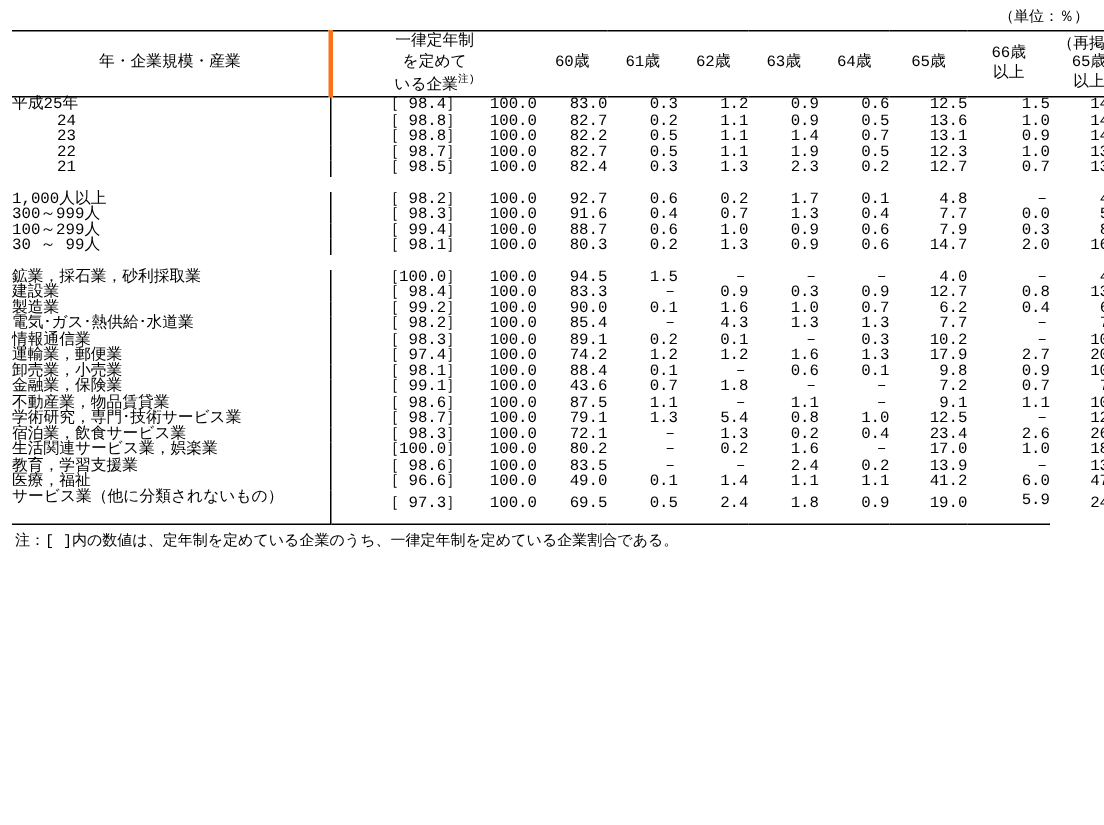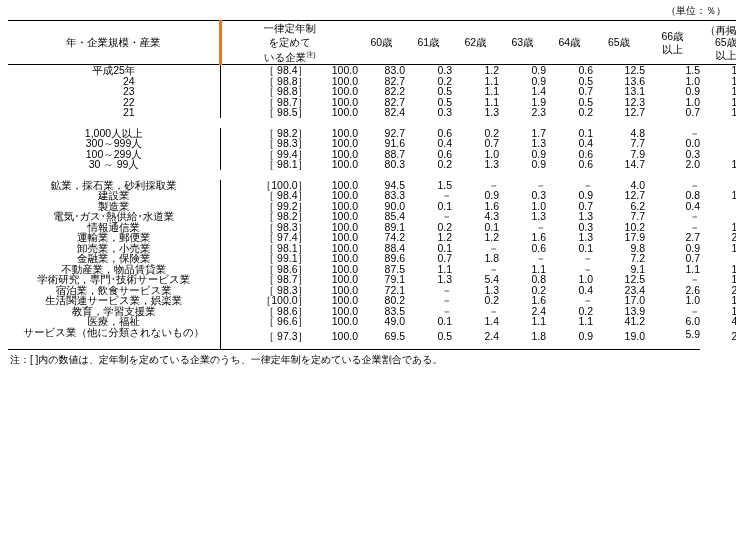--- a/index.html
+++ b/index.html
@@ -13,20 +13,21 @@
     font-family: "Liberation Sans", "DejaVu Sans", sans-serif;
     color: #000000;
     overflow: hidden;
   }
   .page {
     position: relative;
     width: 736px;
     height: 550px;
     box-sizing: border-box;
     padding: 4px 8px 0 8px;
+    font-family: Liberation Mono, monospace;
   }
   .unit-line {
     text-align: right;
     font-size: 10px;
     padding-right: 2px;
     margin-bottom: 2px;
     letter-spacing: 0px;
   }
   table.stat {
     width: 720px;
@@ -62,21 +63,21 @@
   .hdr-66 { width: 52px; line-height: 1.2; }
   .hdr-re { width: 52px; line-height: 1.2; }
 
   tbody td {
     font-size: 10.5px;
     line-height: 1.0;
     padding: 2.7px 1px;
     white-space: nowrap;
   }
   td.rowlab {
-    text-align: center;
+    text-align: left;
     padding-left: 4px;
   }
   td.rowlab.indent1 { padding-left: 30px; }
   td.num {
     text-align: right;
     padding-right: 7px;
   }
   td.bracket {
     text-align: right;
     padding-right: 9px;
@@ -342,21 +343,21 @@
           <td class="num">0.6</td>
           <td class="num">0.1</td>
           <td class="num">9.8</td>
           <td class="num">0.9</td>
           <td class="num">10.7</td>
         </tr>
         <tr>
           <td class="rowlab">金融業，保険業</td>
           <td class="bracket">［ 99.1］</td>
           <td class="fixed100">100.0</td>
-          <td class="num">89.6</td>
+          <td class="num">43.6</td>
           <td class="num">0.7</td>
           <td class="num">1.8</td>
           <td class="num">－</td>
           <td class="num">－</td>
           <td class="num">7.2</td>
           <td class="num">0.7</td>
           <td class="num">7.9</td>
         </tr>
         <tr>
           <td class="rowlab">不動産業，物品賃貸業</td>

